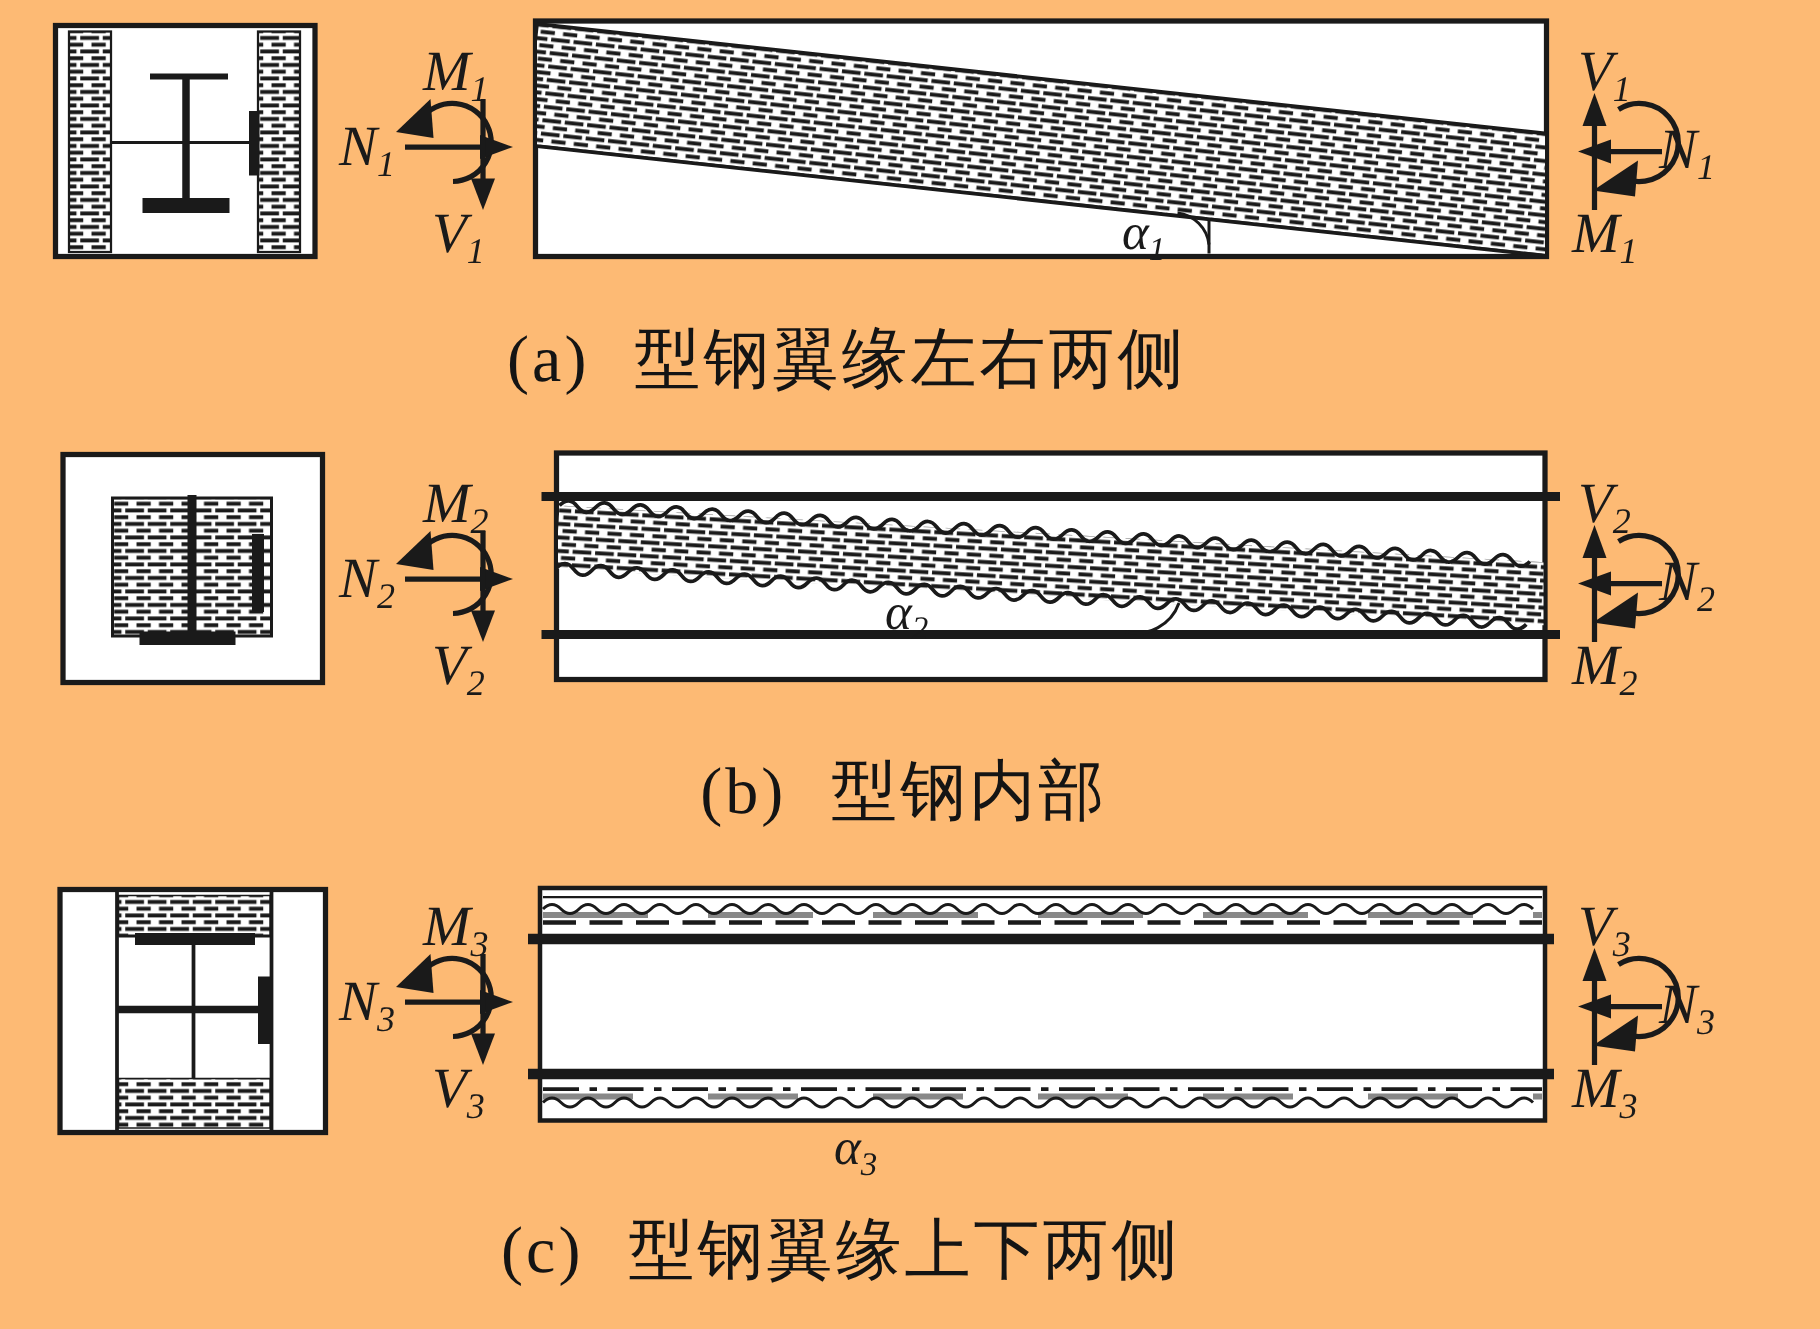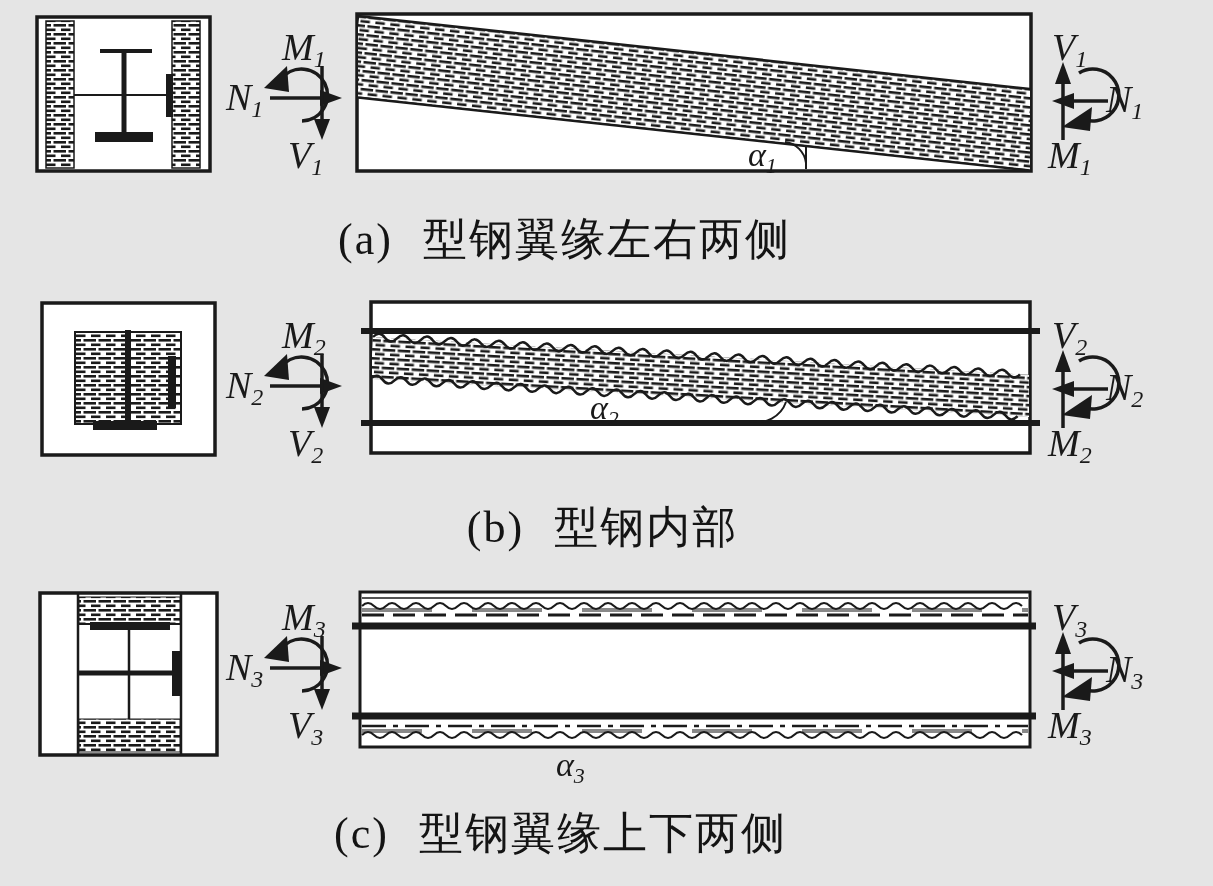--- a/index.html
+++ b/index.html
@@ -1,16 +1,16 @@
 <!DOCTYPE html>
 <html><head>
 <meta charset="utf-8">
 <style>
   html,body{margin:0;padding:0;background:#ffffff;}
-  .stage{position:relative;width:1213px;height:886px;background:#e5e5e5;overflow:hidden;
+  .stage{position:relative;width:1213px;height:886px;background:#fdba74;overflow:hidden;
          font-family:"Liberation Serif",serif;}
   .stage svg{position:absolute;left:0;top:0;}
   .caption{position:absolute;left:0;width:100%;text-align:center;
            font-family:"Liberation Serif",serif;font-size:44px;letter-spacing:2px;
            color:#141414;white-space:nowrap;}
   .caption .cap-text{margin-left:30px;margin-top:36px;}
   #cap-a{top:210px;transform:translateX(-42px);}
   #cap-b{top:498px;transform:translateX(-4px);}
   #cap-c{top:804px;transform:translateX(-46px);}
   .sym{font-style:italic;}

